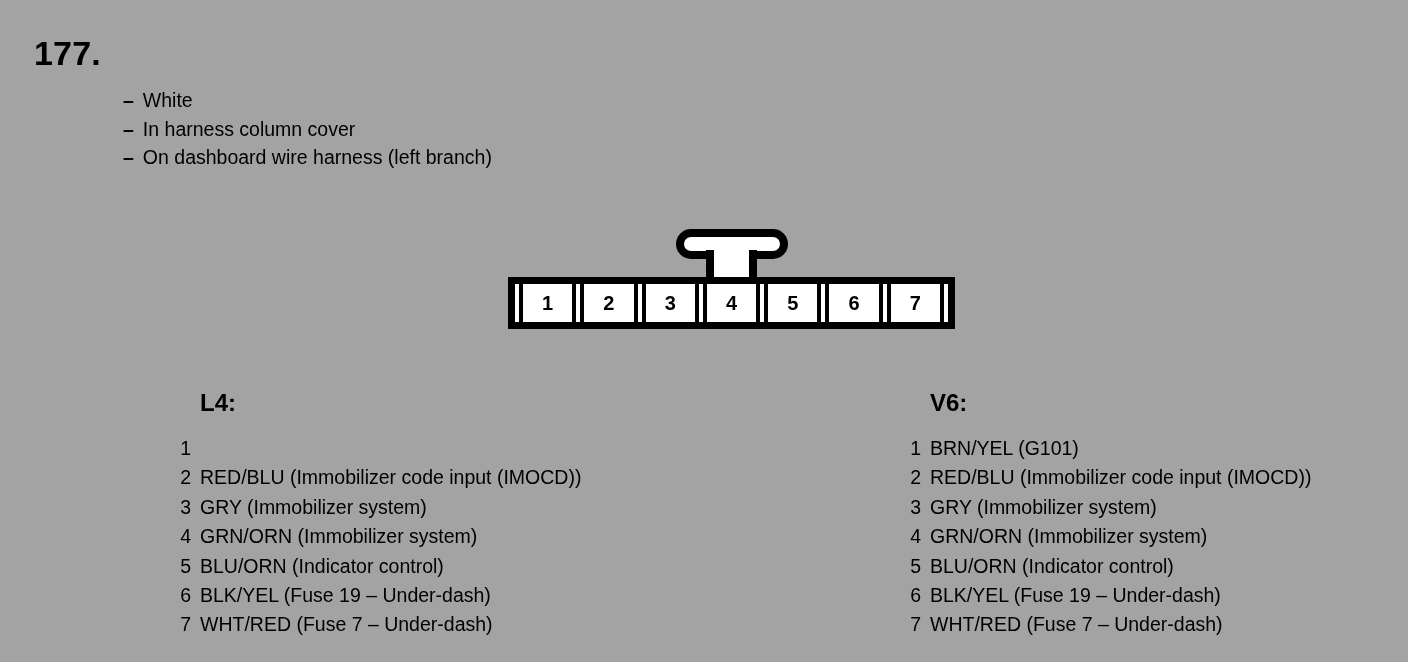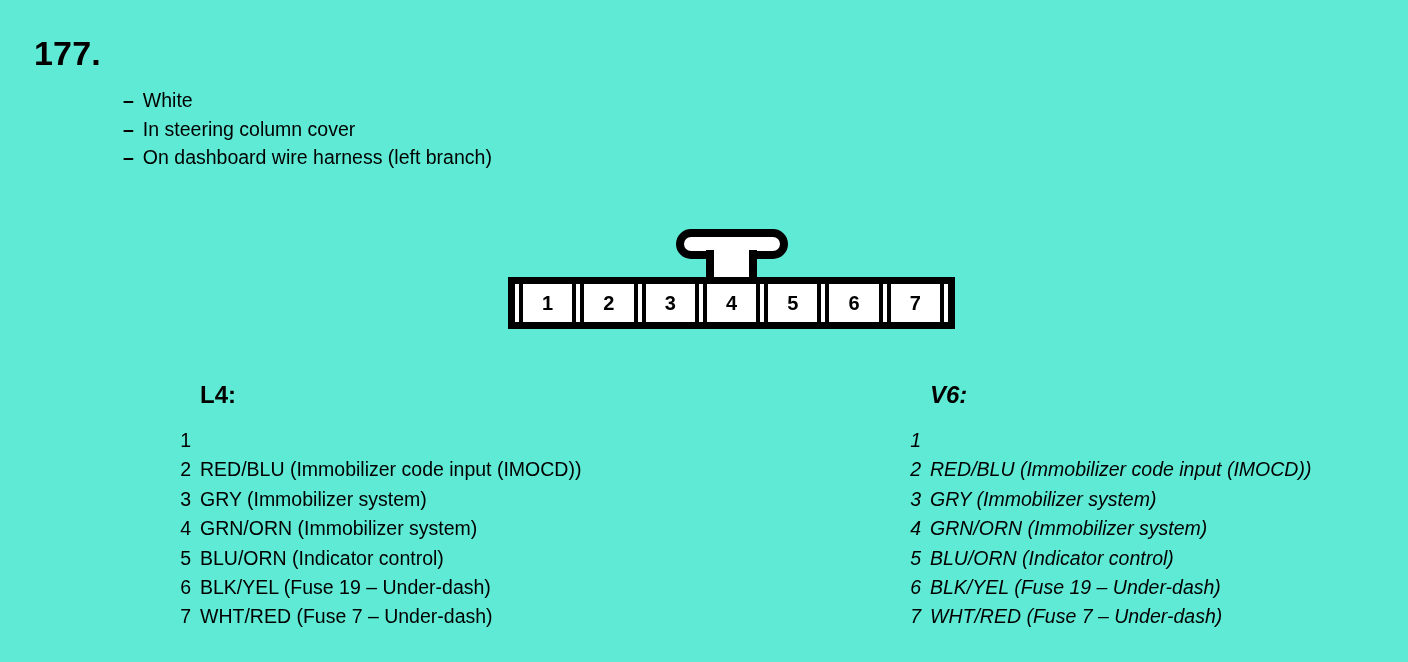--- a/index.html
+++ b/index.html
@@ -4,21 +4,21 @@
 <style>
   html, body {
     margin: 0;
     padding: 0;
     background: #ffffff;
   }
   .page {
     position: relative;
     width: 1408px;
     height: 662px;
-    background: #5eead4;
+    background: #a3a3a3;
     color: #000000;
     font-family: "Liberation Sans", sans-serif;
     overflow: hidden;
   }
 
   
   .title-row {
     position: absolute;
     left: 34px;
     top: 34px;
@@ -93,26 +93,26 @@
     display: flex;
     align-items: center;
     justify-content: center;
     font-weight: bold;
     font-size: 20px;
   }
 
   
   .col {
     position: absolute;
-    top: 380px;
+    top: 388px;
     font-size: 19.5px;
     white-space: nowrap;
   }
   .col-l4 { left: 175px; }
-  .col-v6 { left: 905px; font-style: italic; }
+  .col-v6 { left: 905px; }
   .col-heading {
     font-weight: bold;
     font-size: 24px;
     margin: 0 0 16px 25px;
     line-height: 30px;
   }
   .pin-row { display: flex; line-height: 29.4px; }
   .pin-num { width: 16px; text-align: right; margin-right: 9px; }
 </style>
 </head>
@@ -124,21 +124,21 @@
     <span class="title-num">177.</span>
   </div>
 
   <div class="notes">
     <div class="note-row">
       <span class="note-dash">–</span>
       <span>White</span>
     </div>
     <div class="note-row">
       <span class="note-dash">–</span>
-      <span>In steering column cover</span>
+      <span>In harness column cover</span>
     </div>
     <div class="note-row">
       <span class="note-dash">–</span>
       <span>On dashboard wire harness (left branch)</span>
     </div>
   </div>
 
   <div class="diagram">
     <div class="tab-bar"></div>
     <div class="tab-stem"></div>
@@ -181,20 +181,21 @@
     <div class="pin-row">
       <span class="pin-num">7</span>
       <span>WHT/RED (Fuse 7 – Under-dash)</span>
     </div>
   </div>
 
   <div class="col col-v6">
     <div class="col-heading">V6:</div>
     <div class="pin-row">
       <span class="pin-num">1</span>
+      <span>BRN/YEL (G101)</span>
     </div>
     <div class="pin-row">
       <span class="pin-num">2</span>
       <span>RED/BLU (Immobilizer code input (IMOCD))</span>
     </div>
     <div class="pin-row">
       <span class="pin-num">3</span>
       <span>GRY (Immobilizer system)</span>
     </div>
     <div class="pin-row">

